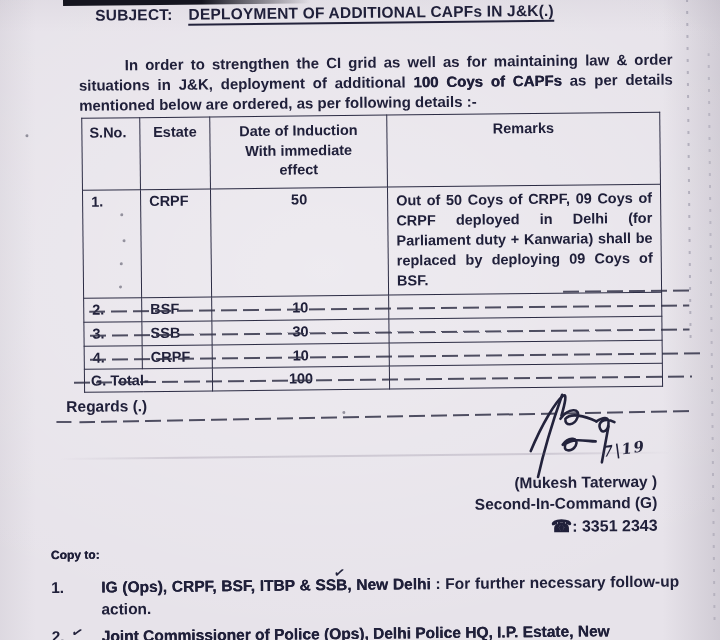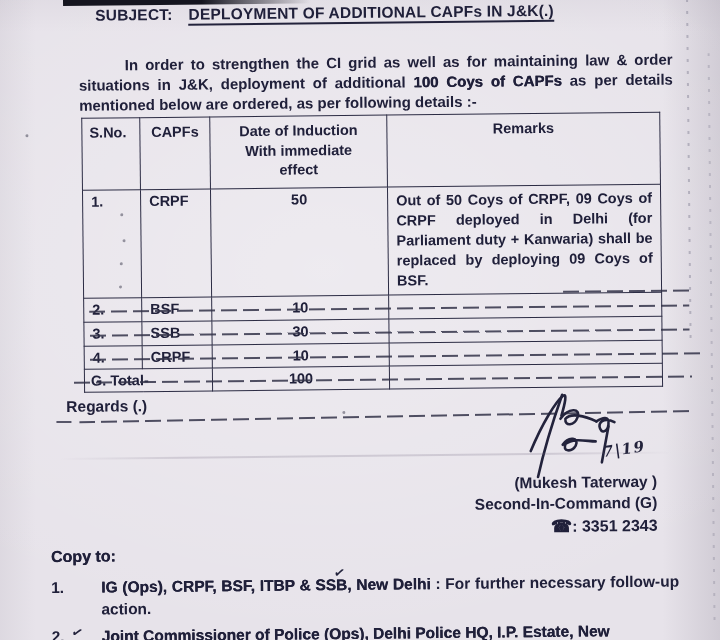--- a/index.html
+++ b/index.html
@@ -47,21 +47,21 @@
   .sig-svg{position:absolute;left:500px;top:394px;overflow:visible;}
   .sig-date{position:absolute;left:598px;top:446px;font-family:"DejaVu Serif",serif;font-style:italic;
     font-size:15px;font-weight:600;letter-spacing:1.5px;color:#23233c;transform:rotate(-7deg);}
   .sig-block{position:absolute;left:378px;top:477px;width:274px;text-align:right;line-height:1.38;}
   .sig-name{font-size:15.5px;font-weight:700;}
   .sig-desig{font-size:15.5px;font-weight:600;}
   .sig-phone{font-size:16px;font-weight:700;}
   .sig-phone .ph-icon{font-size:17px;}
 
   
-  .copy-head{position:absolute;left:45px;top:548px;font-size:16px;font-weight:700;text-shadow:.4px 0 currentColor;}
+  .copy-head{position:absolute;left:45px;top:548px;font-size:12px;font-weight:700;text-shadow:.4px 0 currentColor;}
   .copy-item{position:absolute;font-size:15.5px;line-height:1.4;}
   .copy-item .num{position:absolute;left:0;top:0;font-weight:700;}
   .copy-item .body{margin-left:50px;text-align:justify;}
   .copy-item .main{font-weight:700;text-shadow:.3px 0 currentColor;}
   .copy-item .rest{font-weight:600;}
   .item1{left:45px;top:577px;width:628px;}
   .item2{left:45px;top:626px;width:660px;white-space:nowrap;}
   .check{position:absolute;font-size:13px;font-weight:700;color:#23233c;transform:rotate(12deg);}
   .check-ssb{left:328px;top:568px;}
   .item2 .check-inline{position:absolute;left:20px;top:-2px;transform:rotate(18deg);}
@@ -93,21 +93,21 @@
     <table class="tbl">
       <colgroup>
           <col style="width:58px">
           <col style="width:70px">
           <col style="width:177px">
           <col style="width:273px">
         </colgroup>
       <tbody>
           <tr style="height:72px;">
         <th class="h-sno">S.No.</th>
-        <th>CAPFs</th>
+        <th>Estate</th>
         <th class="h-induction">Date of Induction
 With immediate
 effect</th>
         <th>Remarks</th>
       </tr>
       <tr style="height:108px;">
         <td class="c-sno">1.</td>
         <td class="c-force">CRPF</td>
         <td class="c-coys">50</td>
         <td class="c-remarks">Out of 50 Coys of CRPF, 09 Coys of CRPF deployed in Delhi (for Parliament duty + Kanwaria) shall be replaced by deploying 09 Coys of BSF.</td>

